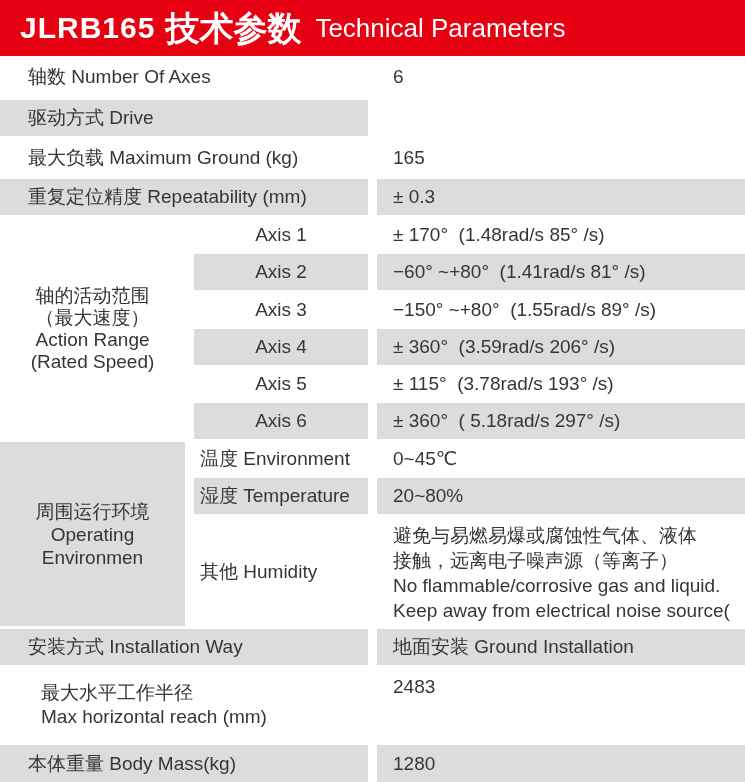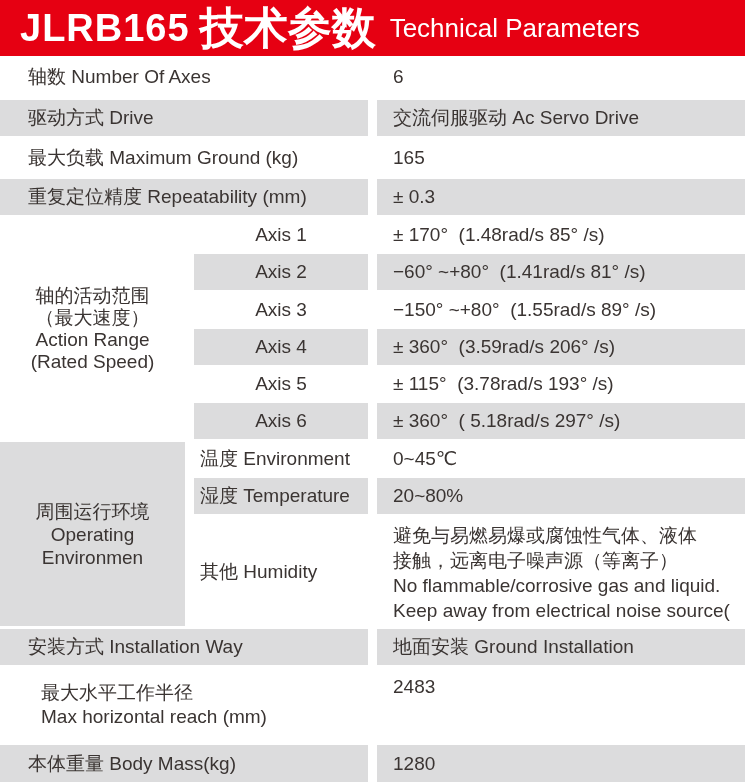--- a/index.html
+++ b/index.html
@@ -18,27 +18,27 @@
   .header {
     height: 56px;
     background: #e60012;
     display: flex;
     align-items: center;
     padding-left: 20px;
     color: #ffffff;
     overflow: hidden;
   }
   .header .model {
-    font-size: 38px;
+    font-size: 30px;
     font-weight: 700;
     letter-spacing: 1px;
     line-height: 1;
   }
   .header .title-zh {
-    font-size: 44px;
+    font-size: 34px;
     font-weight: 700;
     margin-left: 10px;
     line-height: 1;
     white-space: nowrap;
   }
   .header .title-en {
     font-size: 26px;
     font-weight: 400;
     margin-left: 14px;
     line-height: 1;
@@ -86,21 +86,20 @@
     <span class="title-zh">技术参数</span>
     <span class="title-en">Technical Parameters</span>
   </div>
 
   <div class="spec-table">
 
     <div class="cell label" style="grid-column:1/3;grid-row:1;">轴数 Number Of Axes</div>
     <div class="cell value" style="grid-column:3;grid-row:1;">6</div>
 
     <div class="cell label gray" style="grid-column:1/3;grid-row:2;">驱动方式 Drive</div>
-    <div class="cell value gray" style="grid-column:3;grid-row:2;">交流伺服驱动 Ac Servo Drive</div>
 
     <div class="cell label" style="grid-column:1/3;grid-row:3;">最大负载 Maximum Ground (kg)</div>
     <div class="cell value" style="grid-column:3;grid-row:3;">165</div>
 
     <div class="cell label gray" style="grid-column:1/3;grid-row:4;">重复定位精度 Repeatability (mm)</div>
     <div class="cell value gray" style="grid-column:3;grid-row:4;">± 0.3</div>
 
     <div class="cell group-label" style="grid-column:1;grid-row:5/11;">轴的活动范围
 （最大速度）
 Action Range

